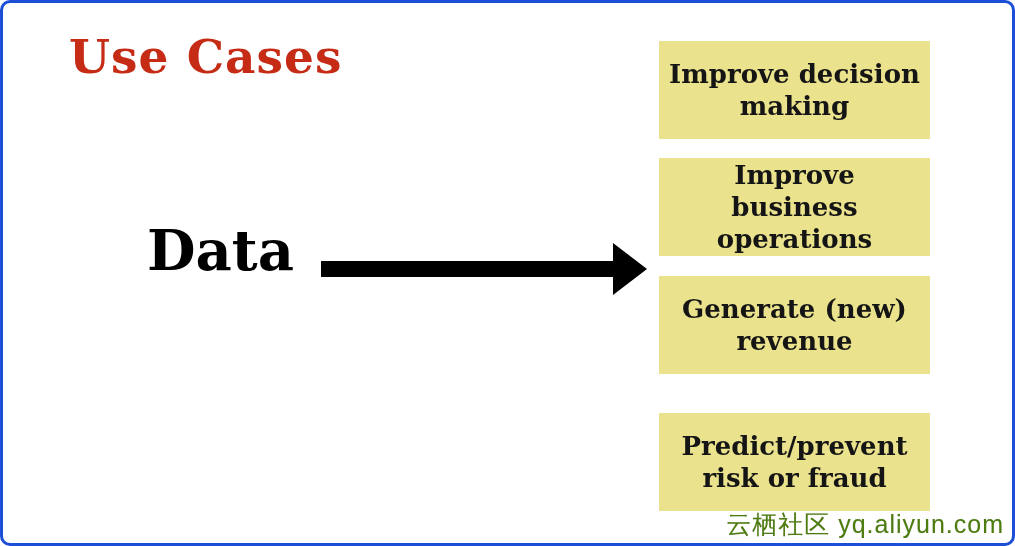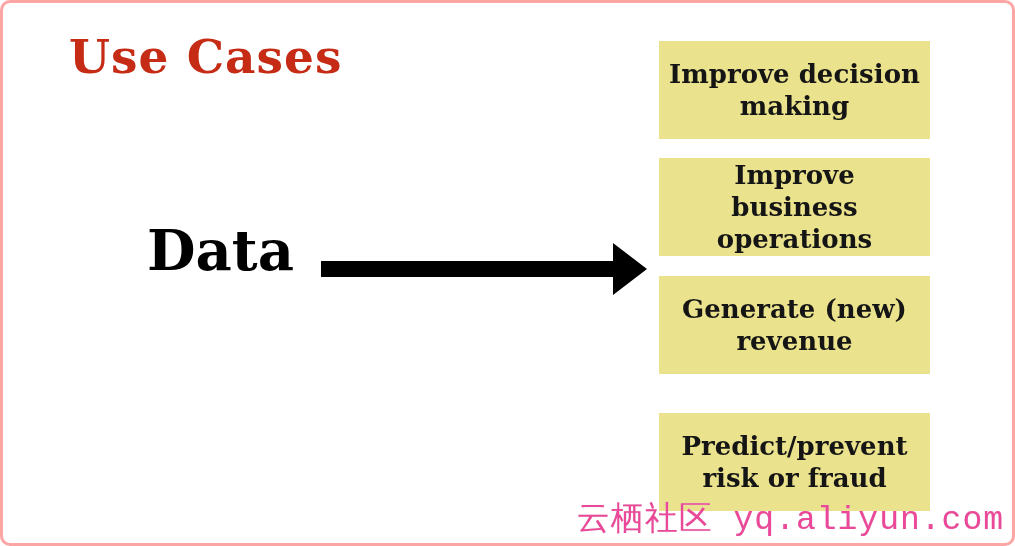--- a/index.html
+++ b/index.html
@@ -7,21 +7,21 @@
     padding: 0;
     background: #ffffff;
     font-family: "DejaVu Serif", serif;
   }
   .stage {
     position: relative;
     width: 1015px;
     height: 546px;
     box-sizing: border-box;
     background: #ffffff;
-    border: 3px solid #fca5a5;
+    border: 3px solid #1d4ed8;
     border-radius: 10px;
     overflow: hidden;
   }
   .slide-title {
     position: absolute;
     left: 66px;
     top: 26px;
     font-size: 47px;
     font-weight: bold;
     letter-spacing: 1px;
@@ -63,24 +63,24 @@
     box-sizing: border-box;
   }
   .box-1 { top: 38px; }
   .box-2 { top: 155px; }
   .box-3 { top: 273px; }
   .box-4 { top: 410px; }
   .watermark {
     position: absolute;
     right: 8px;
     bottom: 2px;
-    font-family: Liberation Mono, monospace;
-    font-size: 33px;
+    font-family: Liberation Sans, sans-serif;
+    font-size: 25px;
     letter-spacing: 1px;
-    color: #ec4899;
+    color: #4d7c0f;
     text-shadow: 0 0 1px #d9d9d9;
     white-space: nowrap;
   }
 </style>
 </head>
 <body>
 
 <div class="stage">
 
   <div class="slide-title">Use Cases</div>

